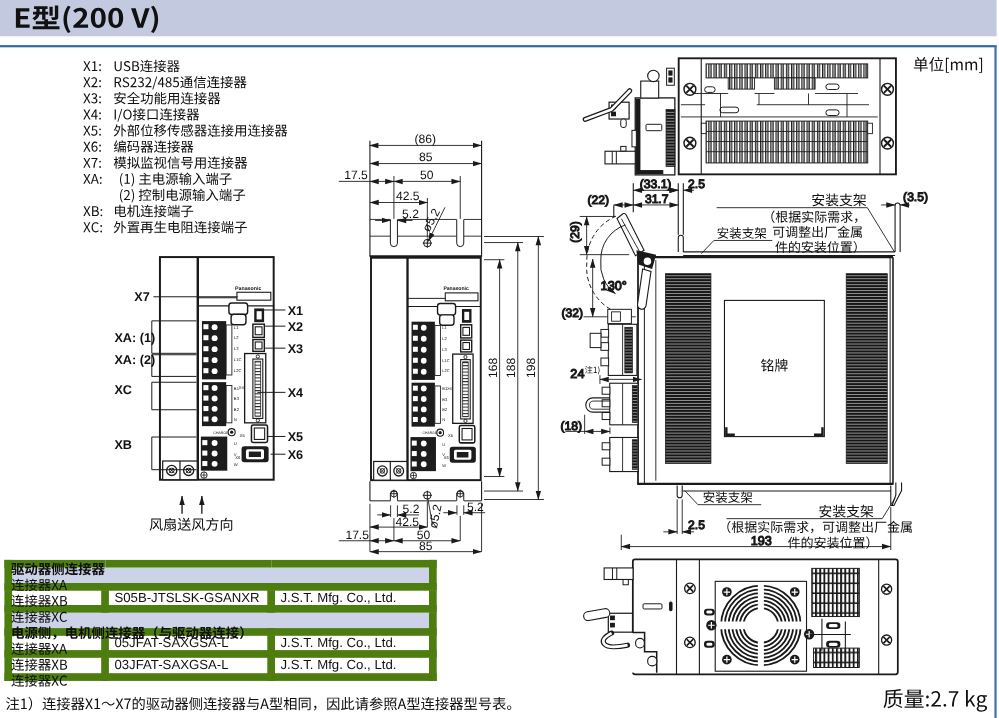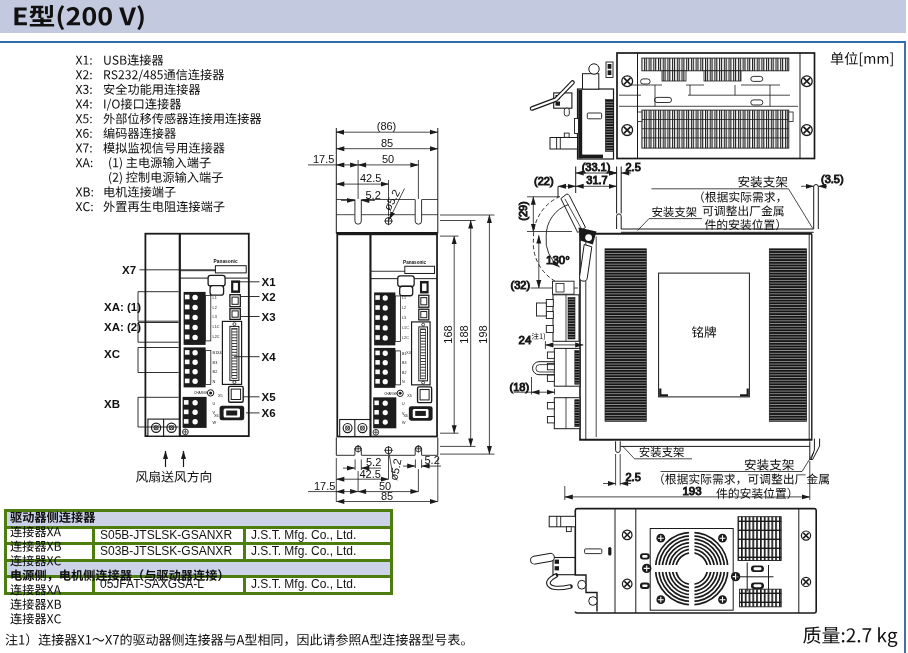--- a/index.html
+++ b/index.html
@@ -1,21 +1,21 @@
 <!DOCTYPE html>
 <html><head>
 <meta charset="utf-8">
 <style>
   html,body{margin:0;padding:0}
   body{width:908px;height:653px;position:relative;background:#fff;
        font-family:"Liberation Sans",sans-serif;overflow:hidden;color:#111}
   .abs{position:absolute}
   svg text{font-family:"Liberation Sans",sans-serif;fill:#111}
   table.ct{border-collapse:collapse;table-layout:fixed;font-size:12px}
-  table.ct td{border:3px solid #4d7c0f;padding:0 0 0 5px;height:13.5px;line-height:13px;
+  table.ct td{border:7px solid #4d7c0f;padding:0 0 0 5px;height:13.5px;line-height:13px;
       white-space:nowrap;overflow:hidden}
   table.ct td.hd{background:#ccd3e8;font-weight:bold}
 </style>
 </head>
 <body>
 
 <div class="abs" style="left:0;top:0;width:906px;height:33px;background:#c3c9df"></div>
 
 <div class="abs" style="left:0;top:40.5px;width:906px;height:2px;background:#2e6cae"></div>
 
@@ -30,30 +30,30 @@
   <tbody>
       <tr>
         <td class="hd" colspan="3"></td>
       </tr>
   <tr>
         <td></td>
         <td>S05B-JTSLSK-GSANXR</td>
         <td>J.S.T. Mfg. Co., Ltd.</td>
       </tr>
   <tr>
-        <td></td>
-        <td>S03B-JTSLSK-GSANXR</td>
-        <td>J.S.T. Mfg. Co., Ltd.</td>
-      </tr>
-  <tr>
         <td class="hd" colspan="3"></td>
       </tr>
   <tr>
         <td></td>
         <td>05JFAT-SAXGSA-L</td>
+        <td>J.S.T. Mfg. Co., Ltd.</td>
+      </tr>
+  <tr>
+        <td></td>
+        <td>03JFAT-SAXGSA-L</td>
         <td>J.S.T. Mfg. Co., Ltd.</td>
       </tr>
 </tbody>
   </table>
 
 <svg class="abs" style="left:0;top:0" width="908" height="653" viewBox="0 0 908 653">
 <defs>
   <marker id="ae" markerWidth="9" markerHeight="6" refX="8" refY="3" orient="auto" markerUnits="userSpaceOnUse">
         <path d="M0,0.5 L8.4,3 L0,5.5 z" fill="#1a1a1a"></path>
       </marker>

